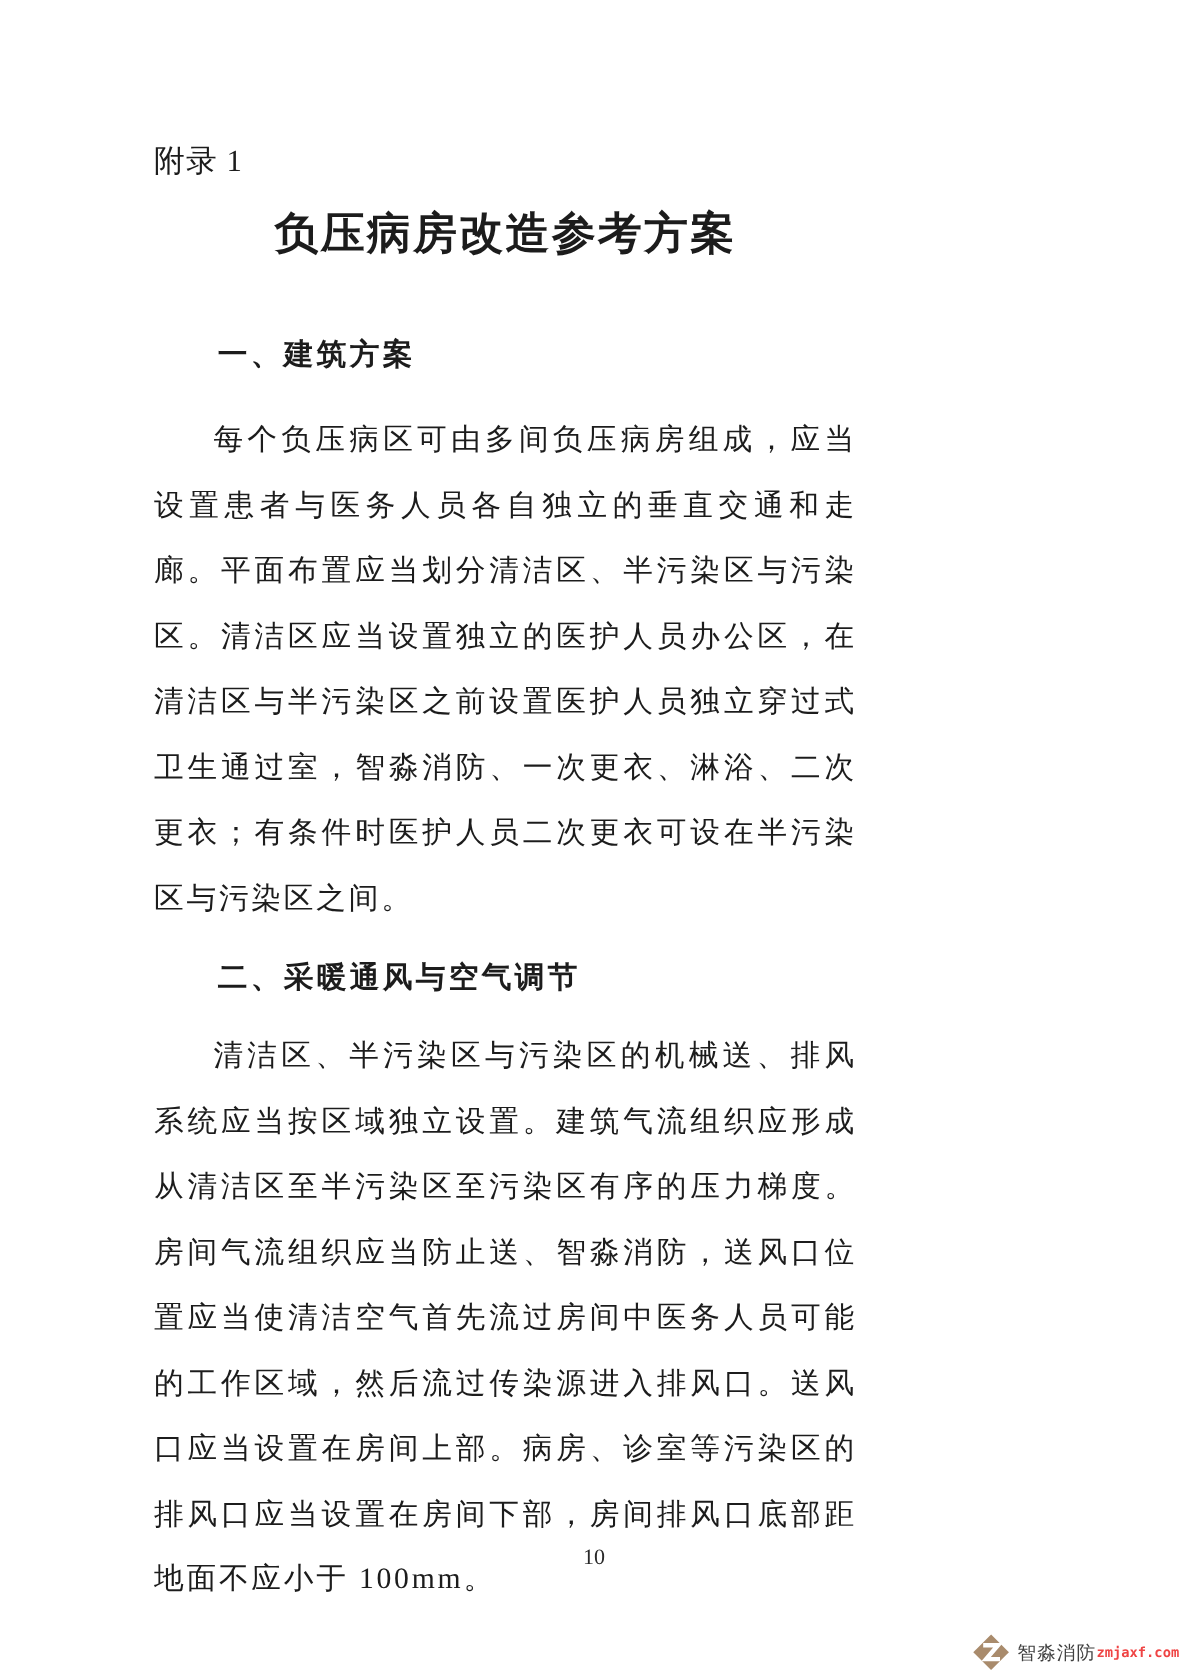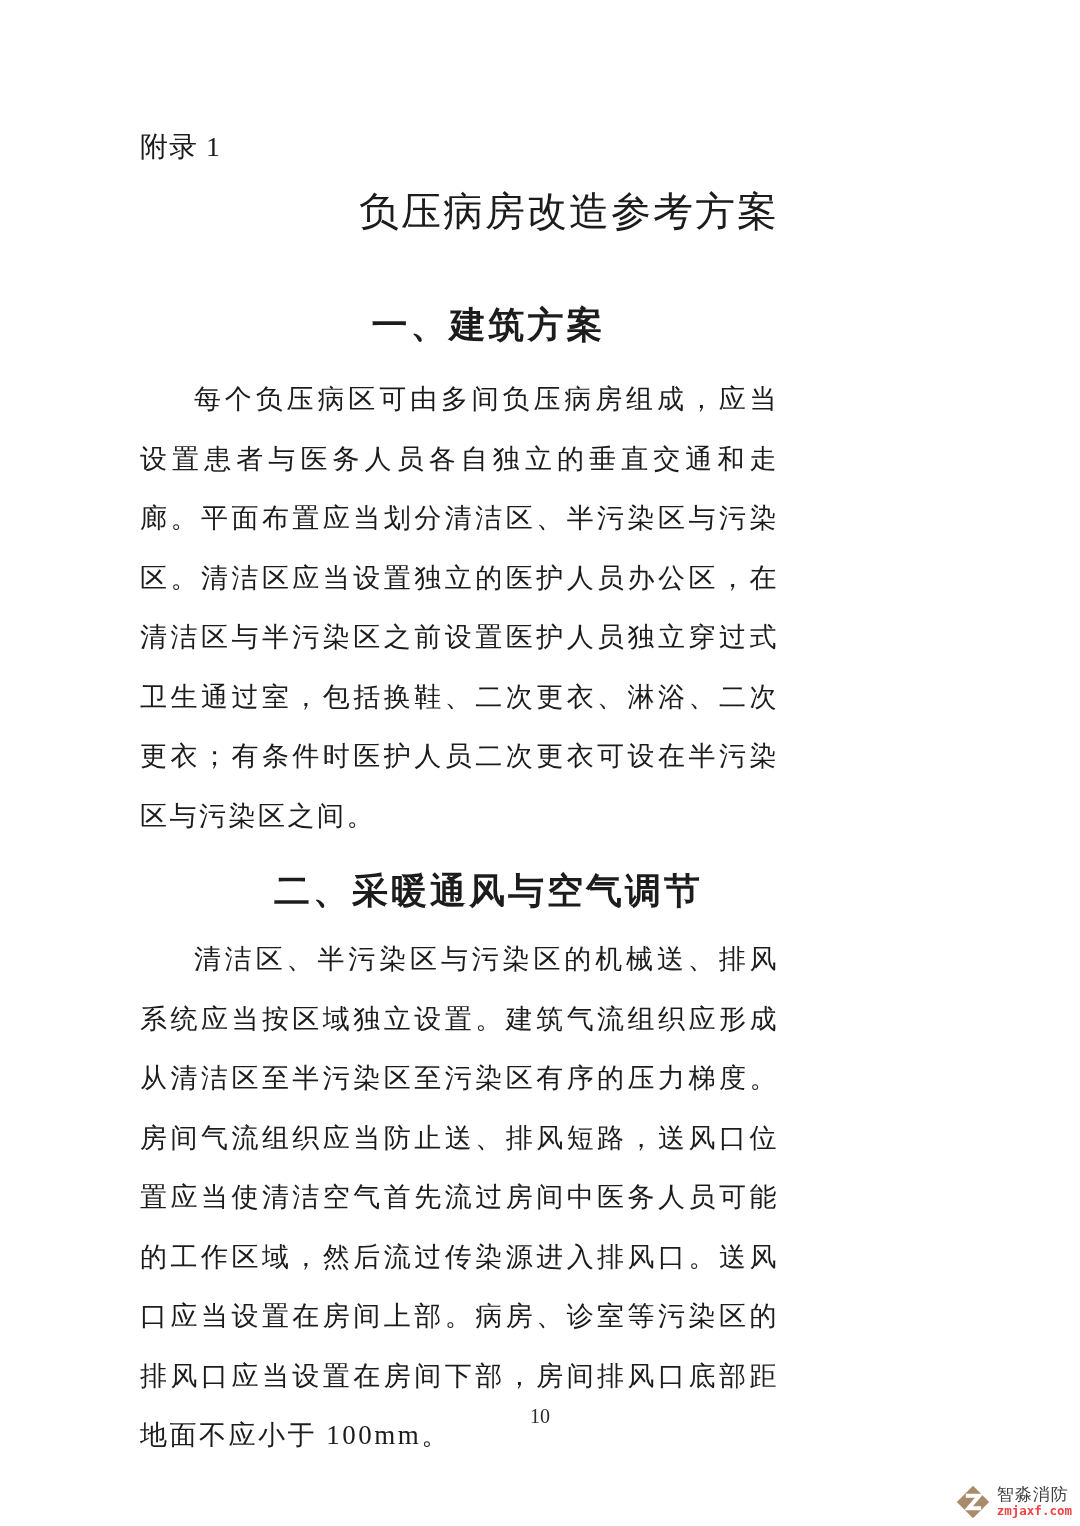--- a/index.html
+++ b/index.html
@@ -23,34 +23,33 @@
     padding: 130px 140px 0 140px;
     box-sizing: border-box;
   }
   .appendix-label {
     font-size: 28px;
     letter-spacing: 1px;
     line-height: 34px;
   }
   .doc-title {
     font-size: 40px;
-    font-weight: normal;
-    text-align: right;
+    font-weight: bold;
+    text-align: center;
     letter-spacing: 2px;
     margin: 24px 0 0 0;
     line-height: 48px;
   }
   .section-heading {
-    font-family: Liberation Serif, serif;
+    font-family: Liberation Mono, monospace;
     font-weight: bold;
-    font-size: 36px;
+    font-size: 27px;
     letter-spacing: 3px;
     padding-left: 58px;
     line-height: 34px;
-    text-align: center;
   }
   .heading-1 { margin-top: 72px; margin-bottom: 28px; }
   .heading-2 { margin-top: 28px; margin-bottom: 22px; }
   .body-para {
     font-size: 27px;
     line-height: 59.5px;
     letter-spacing: 2.5px;
     text-align: justify;
     text-justify: inter-ideograph;
     text-indent: 2em;
@@ -73,21 +72,21 @@
     align-items: center;
     gap: 6px;
   }
   .watermark-logo {
     width: 36px;
     height: 36px;
     flex: 0 0 auto;
   }
   .watermark-text {
     display: flex;
-    flex-direction: column;
+    flex-direction: row;
     line-height: 1;
   }
   .watermark-brand {
     font-family: "Liberation Sans", "DejaVu Sans", sans-serif;
     font-size: 17px;
     color: #3f3f3f;
     letter-spacing: 1px;
   }
   .watermark-domain {
     font-family: "DejaVu Sans Mono", "Liberation Mono", monospace;
@@ -101,26 +100,26 @@
 <body>
 
 <div class="page">
 
   <div class="appendix-label">附录 1</div>
 
   <h1 class="doc-title">负压病房改造参考方案</h1>
 
   <div class="section-heading heading-1">一、建筑方案</div>
 
-  <p class="body-para">每个负压病区可由多间负压病房组成，应当设置患者与医务人员各自独立的垂直交通和走廊。平面布置应当划分清洁区、半污染区与污染区。清洁区应当设置独立的医护人员办公区，在清洁区与半污染区之前设置医护人员独立穿过式卫生通过室，包括换鞋、二次更衣、淋浴、二次更衣；有条件时医护人员二次更衣可设在半污染区与污染区之间。</p>
+  <p class="body-para">每个负压病区可由多间负压病房组成，应当设置患者与医务人员各自独立的垂直交通和走廊。平面布置应当划分清洁区、半污染区与污染区。清洁区应当设置独立的医护人员办公区，在清洁区与半污染区之前设置医护人员独立穿过式卫生通过室，智淼消防、一次更衣、淋浴、二次更衣；有条件时医护人员二次更衣可设在半污染区与污染区之间。</p>
 
 
   <div class="section-heading heading-2">二、采暖通风与空气调节</div>
 
-  <p class="body-para">清洁区、半污染区与污染区的机械送、排风系统应当按区域独立设置。建筑气流组织应形成从清洁区至半污染区至污染区有序的压力梯度。房间气流组织应当防止送、排风短路，送风口位置应当使清洁空气首先流过房间中医务人员可能的工作区域，然后流过传染源进入排风口。送风口应当设置在房间上部。病房、诊室等污染区的排风口应当设置在房间下部，房间排风口底部距地面不应小于 100mm。</p>
+  <p class="body-para">清洁区、半污染区与污染区的机械送、排风系统应当按区域独立设置。建筑气流组织应形成从清洁区至半污染区至污染区有序的压力梯度。房间气流组织应当防止送、智淼消防，送风口位置应当使清洁空气首先流过房间中医务人员可能的工作区域，然后流过传染源进入排风口。送风口应当设置在房间上部。病房、诊室等污染区的排风口应当设置在房间下部，房间排风口底部距地面不应小于 100mm。</p>
 
 </div>
 
 <div class="page-number">10</div>
 
 <div class="watermark">
   <span class="watermark-logo">
     <svg viewBox="0 0 40 40" width="36" height="36" aria-hidden="true">
       <path d="M20 2 L38 20 L20 38 L2 20 Z" fill="#a98b6c"></path>
       <path d="M12 13 L27 13 L15 27 L29 27" stroke="#ffffff" stroke-width="4.5" fill="none"></path>

